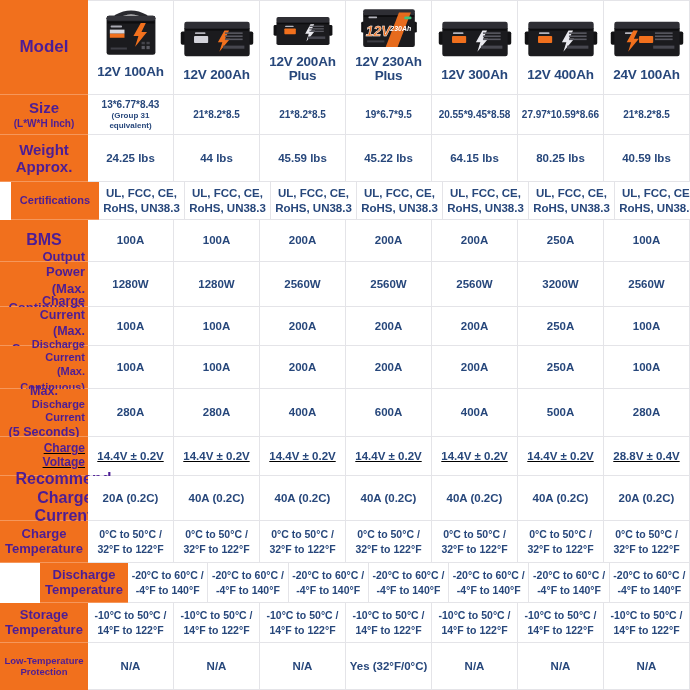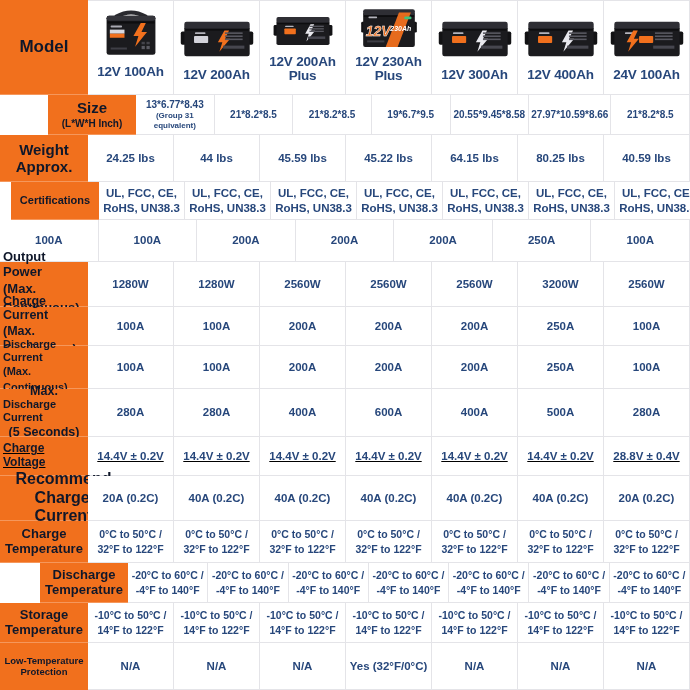--- a/index.html
+++ b/index.html
@@ -7,23 +7,23 @@
   body {
     font-family: "Liberation Sans", "DejaVu Sans", sans-serif;
     background: #ffffff;
     overflow: hidden;
   }
   #table { width: 690px; height: 690px; display: flex; flex-direction: column; }
   .row { display: flex; flex: 0 0 auto; width: 100%; }
   .label-cell {
     flex: 0 0 88px; width: 88px;
     background: var(--orange, #F1701D);
-    color: #0f172a; font-weight: 700;
+    color: #4c1d95; font-weight: 700;
     display: flex; flex-direction: column; justify-content: center; align-items: center;
-    text-align: left; line-height: 1.15;
+    text-align: right; line-height: 1.15;
     border-bottom: 1px solid rgba(255,255,255,.28);
     padding: 2px 3px;
   }
   .row:last-child .label-cell { border-bottom: none; }
   .val-cell {
     flex: 1 1 0; background: #ffffff;
     color: var(--navy, #27477B); font-weight: 700;
     display: flex; flex-direction: column; justify-content: center; align-items: center;
     text-align: center;
     border-right: 1px solid var(--border, #E4E4E8);
@@ -200,21 +200,21 @@
           <rect x="52" y="33" width="20" height="1.8" fill="#585860"></rect>
           <rect x="52" y="36.5" width="20" height="1.8" fill="#585860"></rect>
           <rect x="52" y="40" width="20" height="1.8" fill="#585860"></rect>
           <rect x="50" y="48" width="24" height="3.5" fill="#46464e"></rect>
         </svg>
         <div class="model-name">
           <div>24V 100Ah</div>
         </div>
       </div>
     </div>
-    <div class="row" data-row="size" style="height: 40px; padding-left: 48px;">
+    <div class="row" data-row="size" style="height: 40px;">
       <div class="label-cell">
         <div class="l-line">Size</div>
         <div class="l-line paren">(L*W*H Inch)</div>
       </div>
       <div class="val-cell">
         <div class="v-line">13*6.77*8.43</div>
         <div class="v-line paren">(Group 31 equivalent)</div>
       </div>
       <div class="val-cell">
         <div class="v-line">21*8.2*8.5</div>
@@ -289,20 +289,23 @@
       <div class="val-cell">
         <div class="v-line">UL, FCC, CE,</div>
         <div class="v-line">RoHS, UN38.3</div>
       </div>
       <div class="val-cell">
         <div class="v-line">UL, FCC, CE,</div>
         <div class="v-line">RoHS, UN38.3</div>
       </div>
     </div>
     <div class="row" data-row="bms" style="height: 42px;">
+      <div class="label-cell">
+        <div class="l-line">BMS</div>
+      </div>
       <div class="val-cell">
         <div class="v-line">100A</div>
       </div>
       <div class="val-cell">
         <div class="v-line">100A</div>
       </div>
       <div class="val-cell">
         <div class="v-line">200A</div>
       </div>
       <div class="val-cell">

